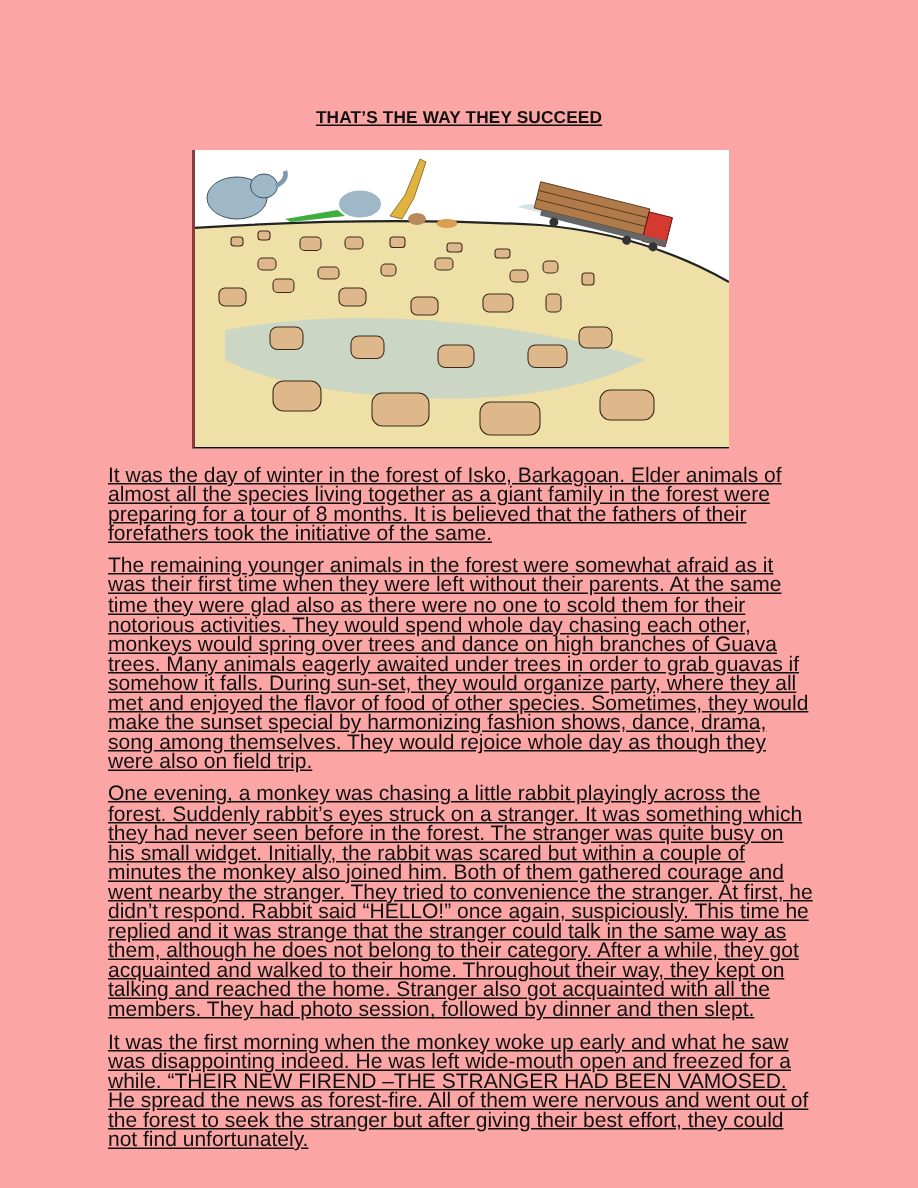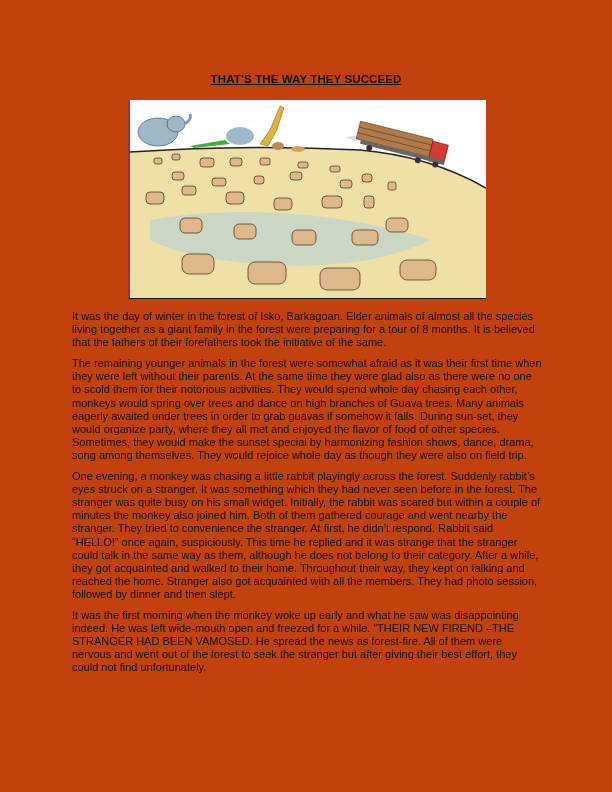--- a/index.html
+++ b/index.html
@@ -1,24 +1,24 @@
 <!DOCTYPE html>
 <html><head>
 <meta charset="utf-8">
 <style>
   html, body { margin: 0; padding: 0; background: #ffffff; }
   body { width: 612px; height: 792px; position: relative; overflow: hidden;
          font-family: "Liberation Sans", "DejaVu Sans", sans-serif; color: #111; }
-  .page { position: absolute; left: 0; top: 0; width: 612px; height: 792px; background: #c2410c; }
+  .page { position: absolute; left: 0; top: 0; width: 612px; height: 792px; background: #fca5a5; }
   .title { position: absolute; left: 0; width: 612px; top: 73px; text-align: center;
            font-weight: bold; font-size: 11.5px; text-decoration: underline; letter-spacing: 0.1px; }
   .figure { position: absolute; left: 128px; top: 100px; width: 356px; height: 198px;
             background: #fff; border-left: 2px solid #8a3b3b; border-bottom: 1.5px solid #111; overflow: hidden; }
   .figure svg { display: block; }
-  .body-text { position: absolute; left: 72px; top: 310px; width: 470px; font-size: 11px; line-height: 13.1px; }
+  .body-text { position: absolute; left: 72px; top: 310px; width: 470px; font-size: 14px; line-height: 13.1px; text-decoration: underline; }
   .body-text p { margin: 0 0 8px 0; }
 </style>
 </head>
 <body>
 
 <div class="page">
   <div class="title">THAT’S THE WAY THEY SUCCEED</div>
 
   <div class="figure">
     <svg width="356" height="198" viewBox="0 0 356 198">

